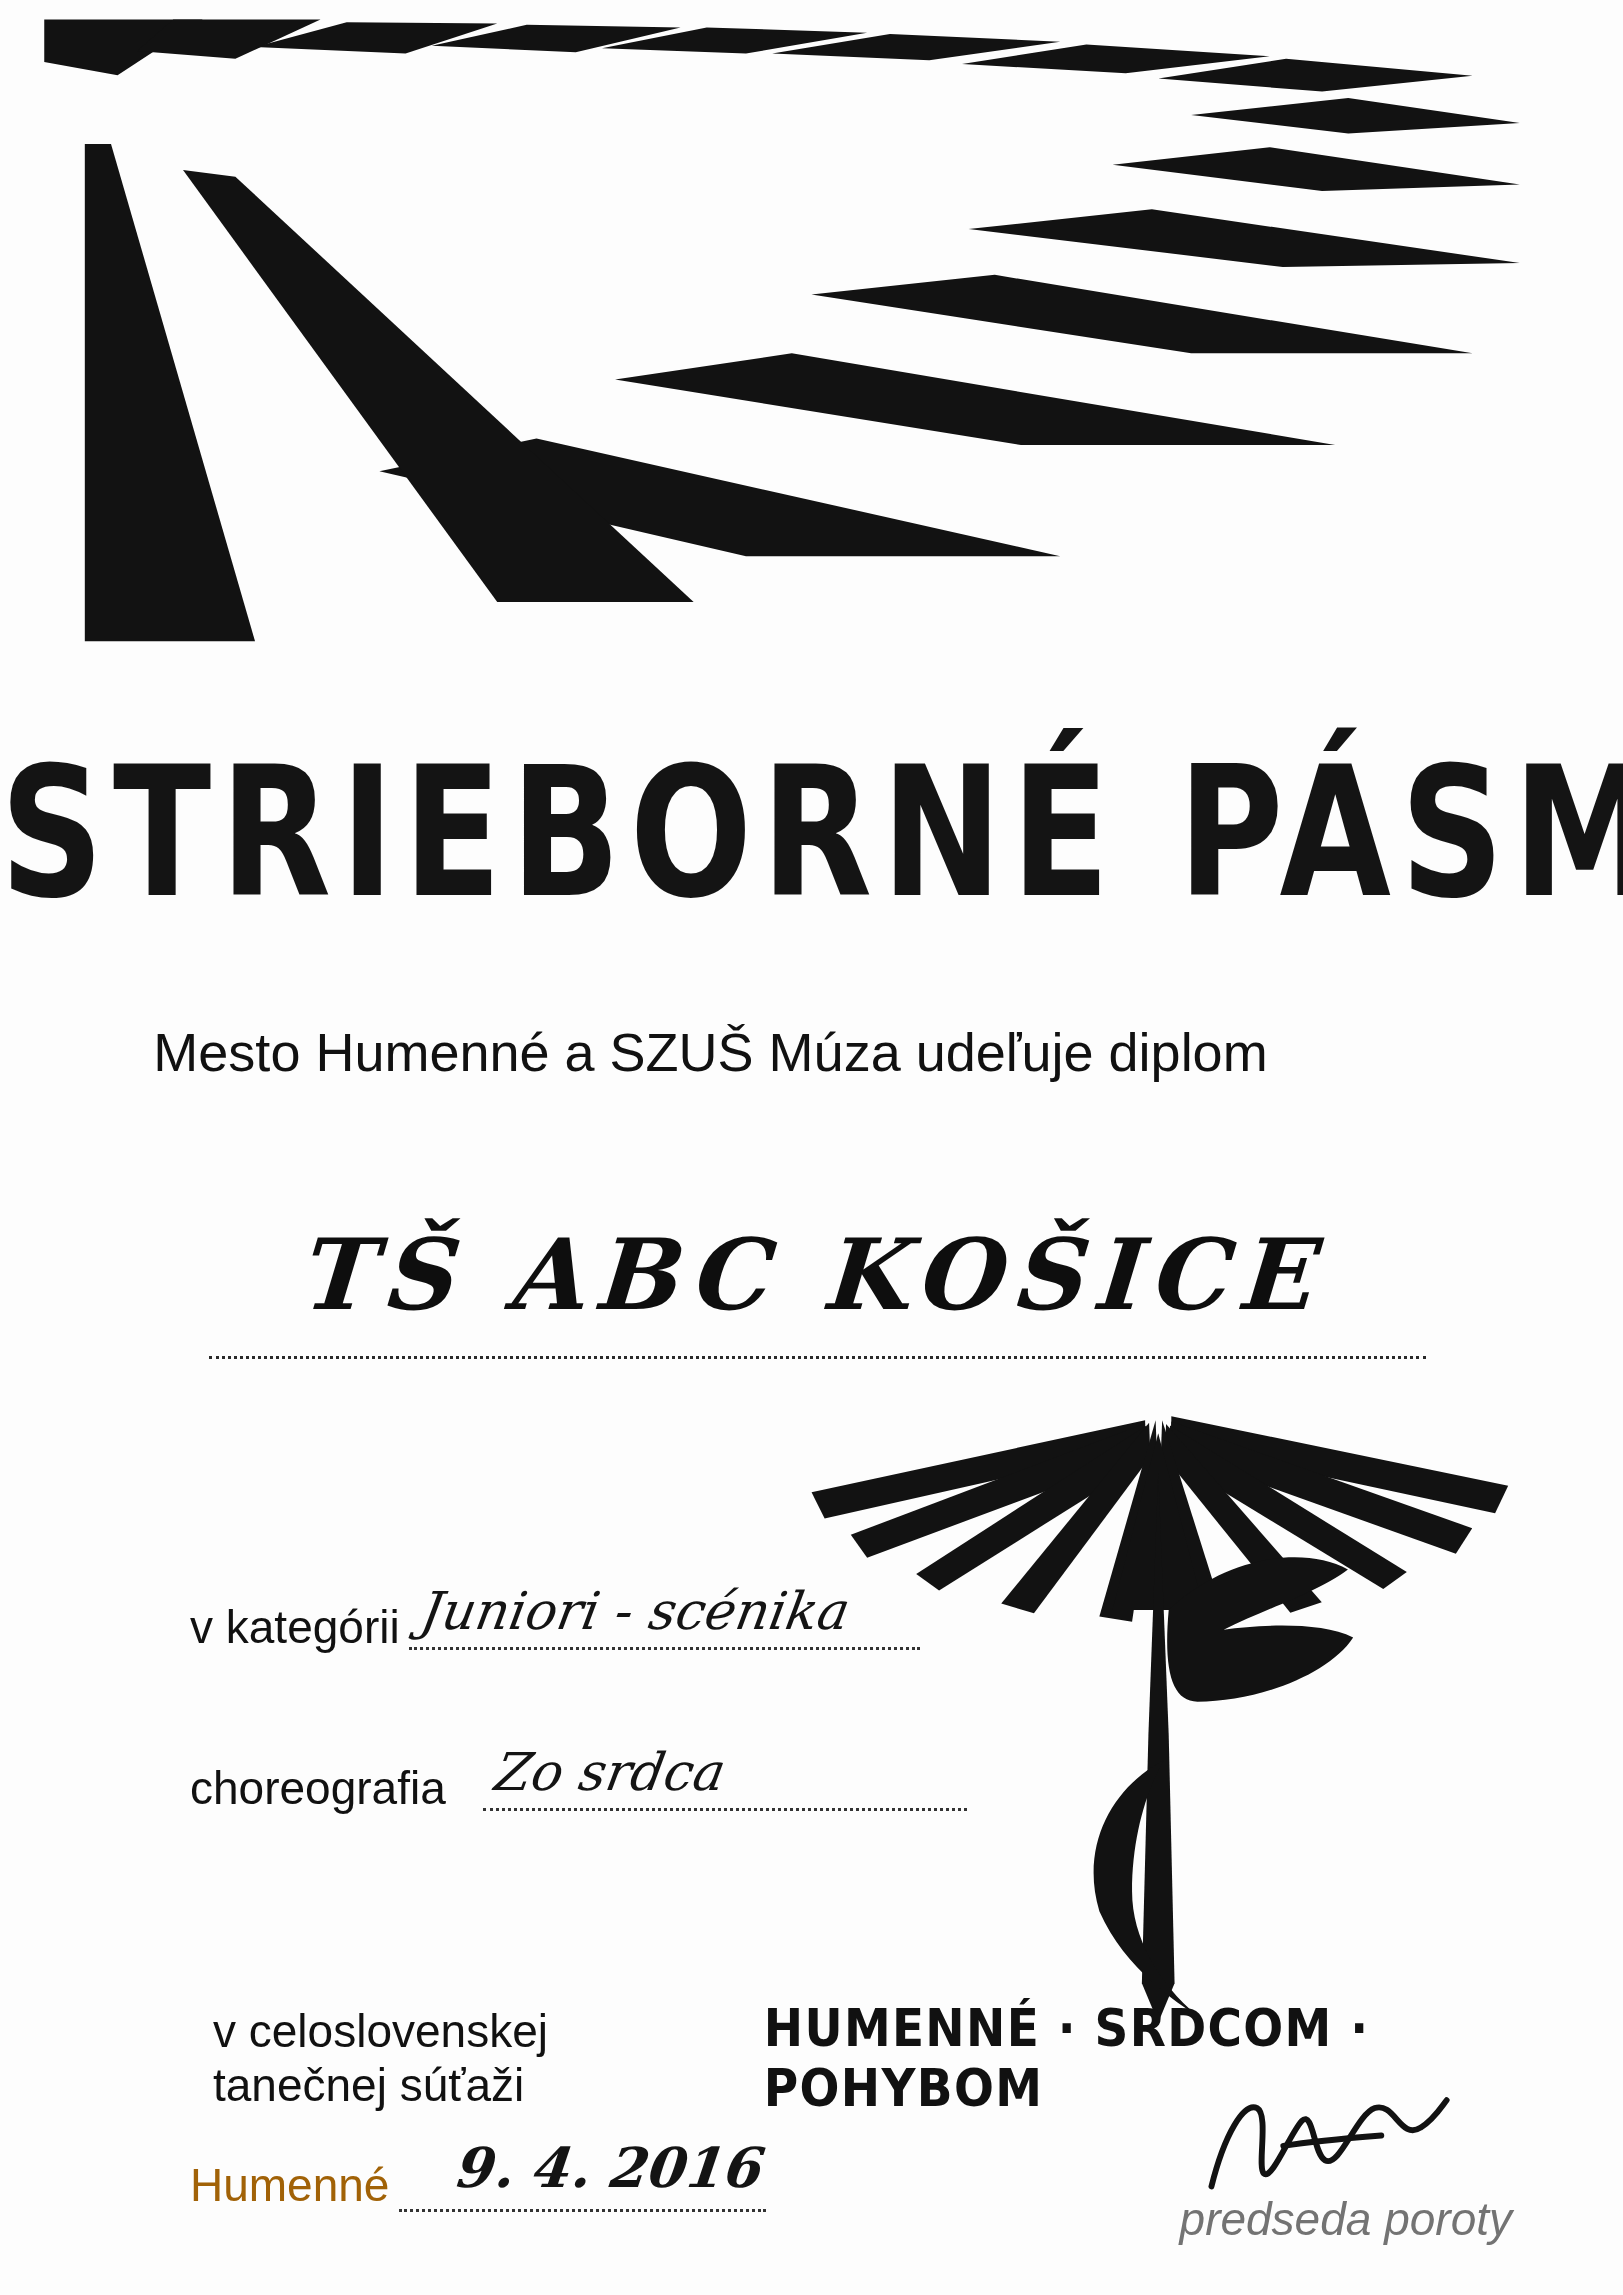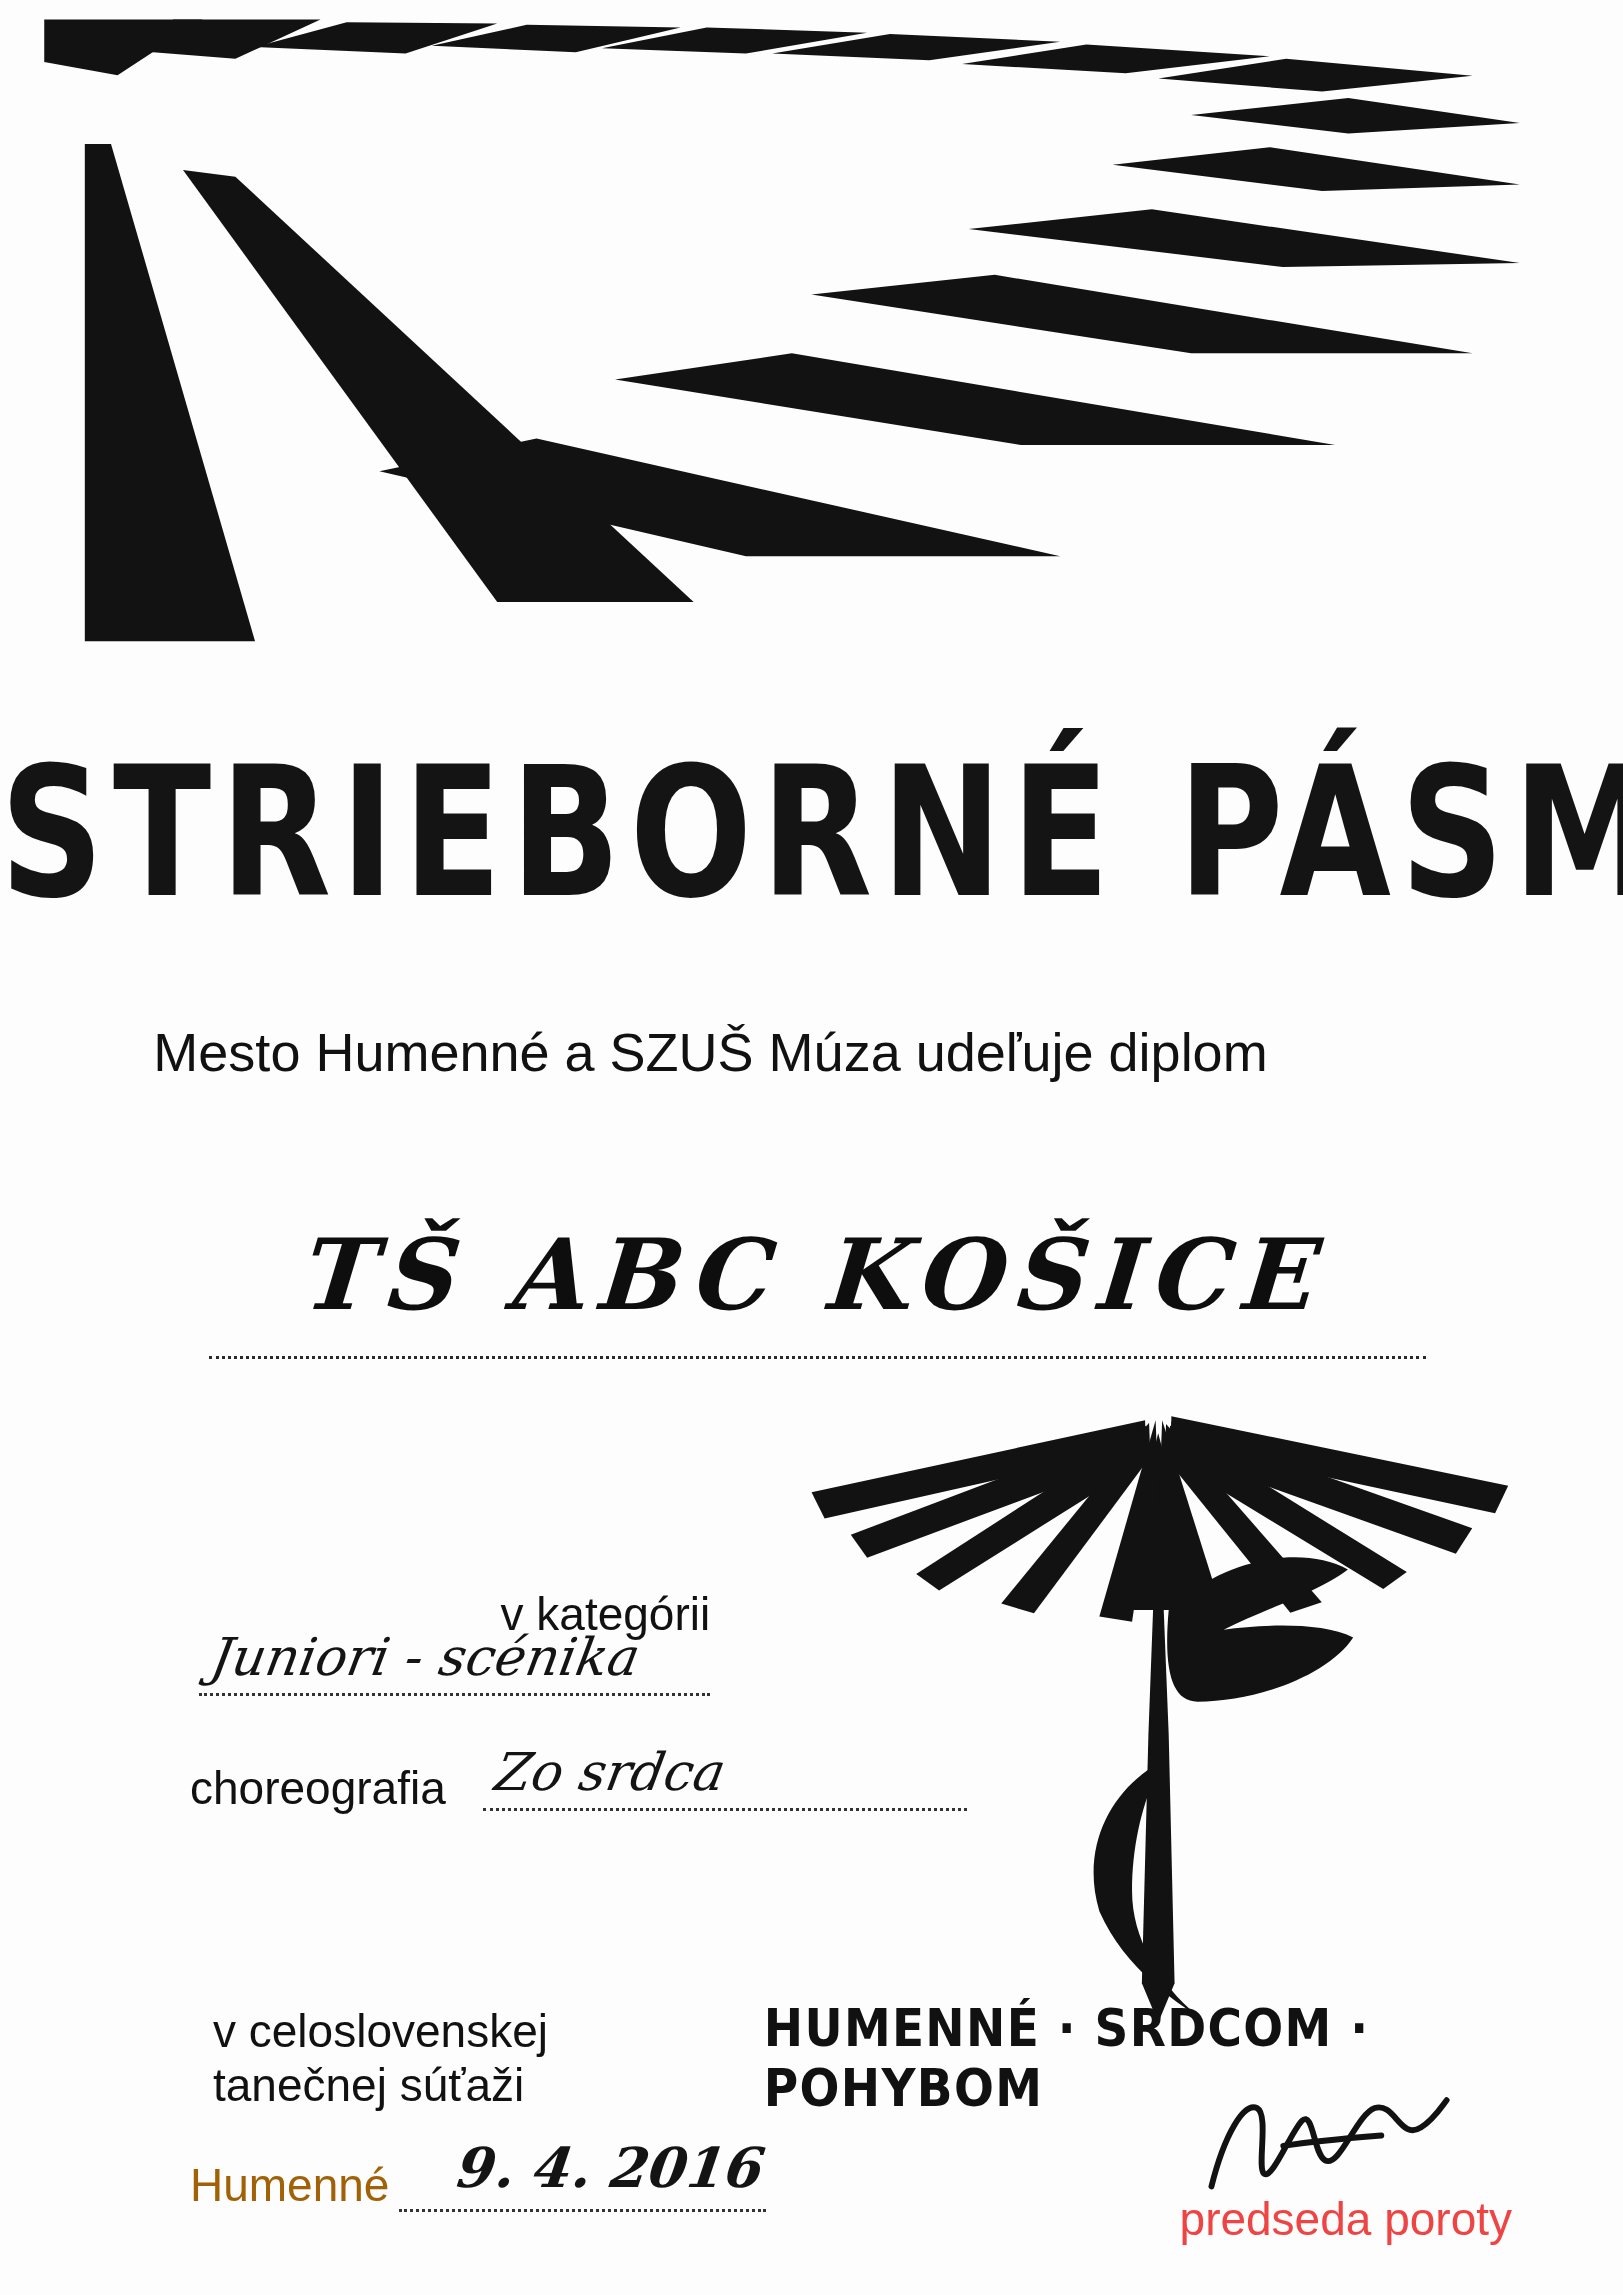--- a/index.html
+++ b/index.html
@@ -119,21 +119,21 @@
     left: 13px;
     bottom: 6.5px;
     font-family: "DejaVu Serif", serif;
     font-style: italic;
     font-size: 52px;
     color: #141414;
     transform: skewX(-10deg);
     white-space: nowrap;
   }
 
-  #row-kategoria { left: 190px; top: 1591px; flex-direction: column; }
+  #row-kategoria { left: 190px; top: 1591px; }
   #row-kategoria .field-line { width: 511px; }
 
   #row-choreografia { left: 190px; top: 1752px; gap: 28px; }
   #row-choreografia .field-line { width: 484px; }
 
   
   .competition-row {
     position: absolute;
     left: 190px;
     top: 2003px;
@@ -199,22 +199,23 @@
     top: 0;
     width: 275px;
     height: 98px;
   }
   .signature-mark svg { width: 100%; height: 100%; display: block; }
   .signature-caption {
     position: absolute;
     right: 0;
     bottom: 0;
     font-size: 46px;
-    color: #ef4444;
-    white-space: nowrap;
+    color: #737373;
+    white-space: nowrap;
+    font-style: italic;
   }
 </style>
 </head>
 <body>
 
 <div class="page">
 
   <div class="sunburst-top">
     <svg viewBox="0 0 2270 990" xmlns="http://www.w3.org/2000/svg" preserveAspectRatio="none">
       <g fill="#121212">

